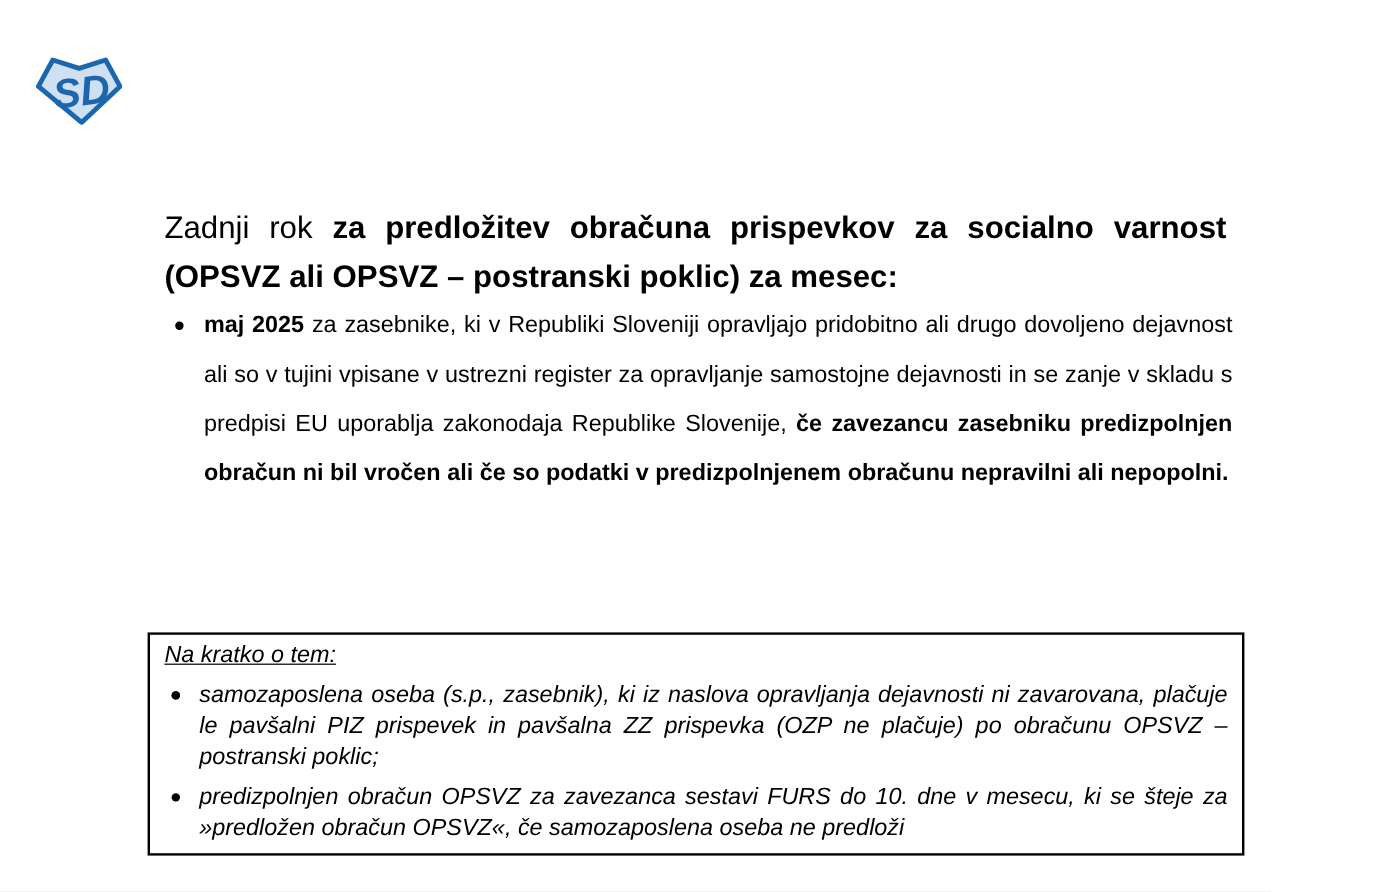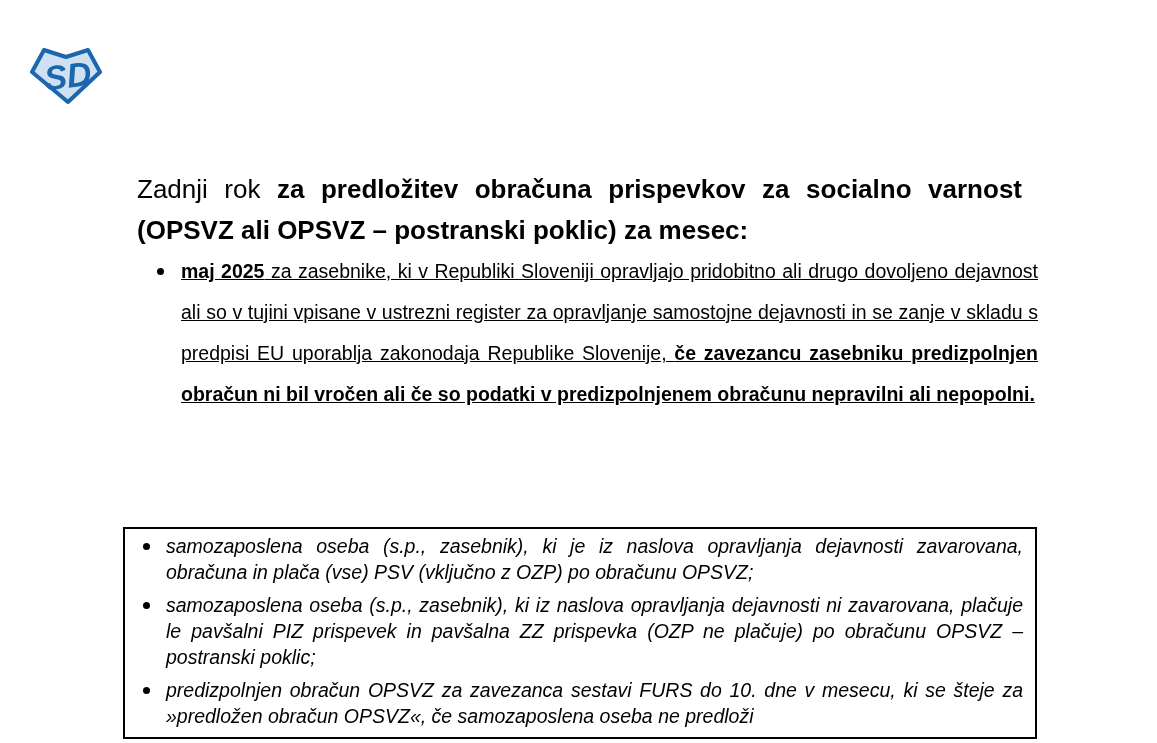--- a/index.html
+++ b/index.html
@@ -32,27 +32,26 @@
     top: 169px;
     width: 885px;
     font-size: 26px;
     line-height: 41px;
     text-align: justify;
     text-align-last: left;
   }
   .b { font-weight: bold; }
   .mainlist {
     position: absolute;
-    left: 153px;
+    left: 142px;
     top: 251px;
     width: 885px;
     list-style: none;
     font-size: 19.5px;
     line-height: 41px;
-    text-decoration: underline;
   }
   .mainlist li {
     position: relative;
     padding-left: 28px;
     text-align: justify;
     text-align-last: left;
   }
   .dot {
     position: absolute;
     left: 4px;
@@ -106,23 +105,24 @@
 
   <div class="intro"><span>Zadnji rok </span><span class="b">za predložitev obračuna prispevkov za socialno varnost (OPSVZ ali OPSVZ – postranski poklic) za mesec:</span></div>
 
   <ul class="mainlist">
     <li>
       <span class="dot"></span><span class="b">maj 2025</span><span> za zasebnike, ki v Republiki Sloveniji opravljajo pridobitno ali drugo dovoljeno dejavnost ali so v tujini vpisane v ustrezni register za opravljanje samostojne dejavnosti in se zanje v skladu s predpisi EU uporablja zakonodaja Republike Slovenije, </span><span class="b">če zavezancu zasebniku predizpolnjen obračun ni bil vročen ali če so podatki v predizpolnjenem obračunu nepravilni ali nepopolni.</span>
     </li>
   </ul>
 
   <div class="box">
+    <div class="box-heading">Na kratko o tem:</div>
     <ul>
       <li>
-        <span class="dot"></span><span>samozaposlena oseba (s.p., zasebnik), ki je iz naslova opravljanja dejavnosti zavarovana, obračuna in plača (vse) PSV (vključno z OZP) po obračunu OPSVZ;</span>
+        <span class="dot"></span>
       </li>
       <li>
         <span class="dot"></span><span>samozaposlena oseba (s.p., zasebnik), ki iz naslova opravljanja dejavnosti ni zavarovana, plačuje le pavšalni PIZ prispevek in pavšalna ZZ prispevka (OZP ne plačuje) po obračunu OPSVZ – postranski poklic;</span>
       </li>
       <li>
         <span class="dot"></span><span>predizpolnjen obračun OPSVZ za zavezanca sestavi FURS do 10. dne v mesecu, ki se šteje za »predložen obračun OPSVZ«, če samozaposlena oseba ne predloži</span>
       </li>
     </ul>
   </div>
 

